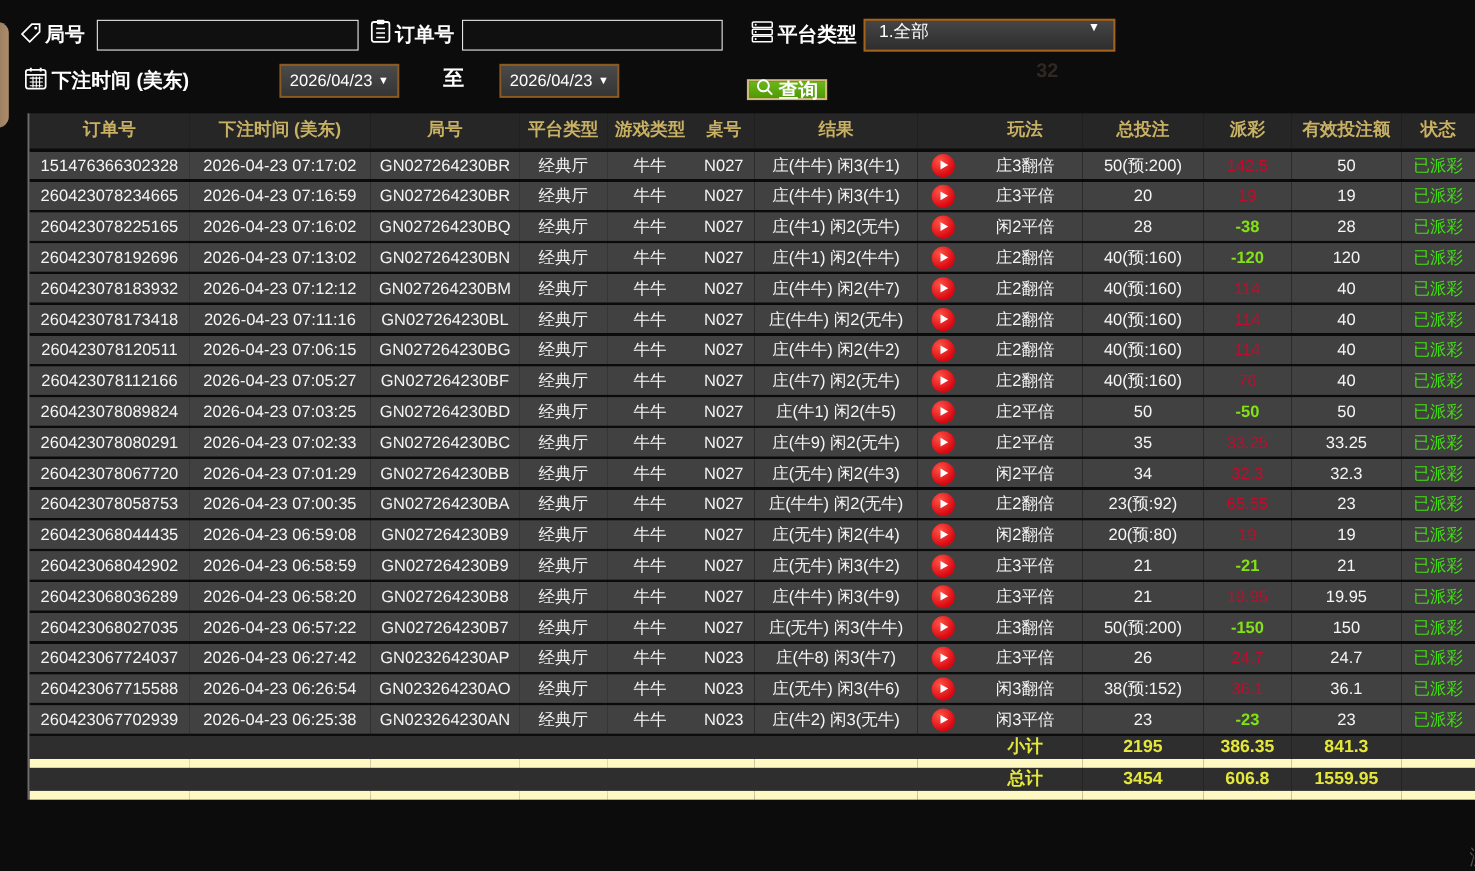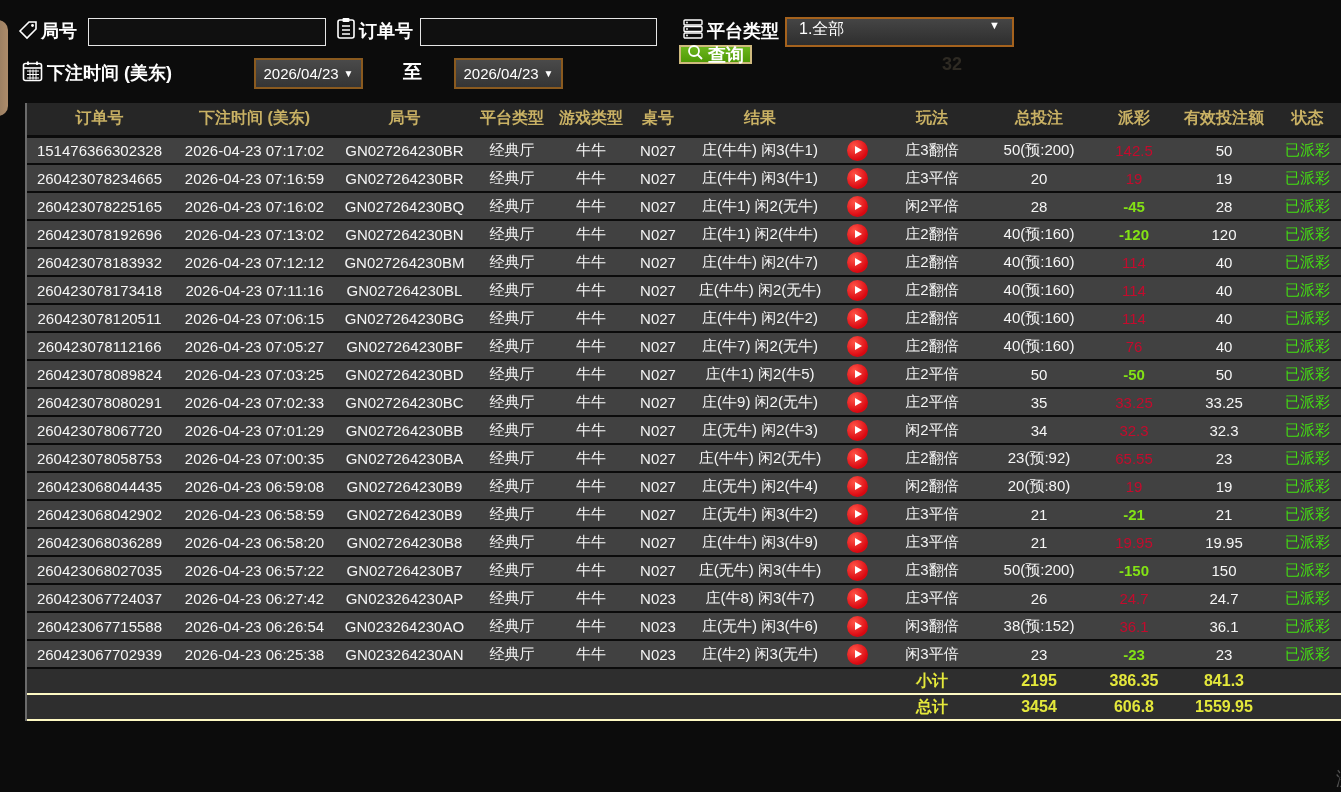--- a/index.html
+++ b/index.html
@@ -60,21 +60,21 @@
     background:#262626; color:#c9b164; font-size:16px; font-weight:bold;
     height:33px; border-bottom:3px solid #0b0b0b; text-align:center;
   }
   tbody td {
     background:#414141; color:#f5f5f5; font-size:15px;
     height:28px; border-bottom:2px solid #0b0b0b; text-align:center;
     white-space:nowrap; overflow:hidden;
   }
   tfoot td {
     background:#2e2e2e; color:#e4e83b; font-size:16px; font-weight:bold;
-    height:26px; border-bottom:2px solid #fef9c3; text-align:center;
+    height:26px; border-bottom:8px solid #fef9c3; text-align:center;
   }
   td.pos { color:#c30b2d; }
   td.neg { color:#83e215; font-weight:bold; }
   td.status { color:#43df12; }
   .play-btn {
     width:21px; height:21px; border-radius:50%;
     background:radial-gradient(circle at 35% 30%, #ff5347, #d90710 70%);
     display:inline-flex; align-items:center; justify-content:center;
     cursor:pointer; vertical-align:middle;
   }
@@ -138,21 +138,21 @@
   <span class="abs filter-label" style="left:47px;top:62px">下注时间 (美东)</span>
   <div class="abs datebox" style="left:254px;top:58px;width:109px;height:31px">
     <span>2026/04/23</span>
       <span class="arrow">▼</span>
   </div>
   <span class="abs filter-label" style="left:403px;top:61px;font-size:19px">至</span>
   <div class="abs datebox" style="left:454px;top:58px;width:109px;height:31px">
     <span>2026/04/23</span>
       <span class="arrow">▼</span>
   </div>
-  <div class="abs search-btn" style="left:679px;top:45px;width:73px;height:19px">
+  <div class="abs search-btn" style="left:679px;top:72px;width:73px;height:19px">
     <span class="icon">
       <svg width="17" height="17" viewBox="0 0 17 17">
           <circle cx="7" cy="7" r="5" fill="none" stroke="#fff" stroke-width="1.8"></circle>
           <path d="M10.5 10.5 L15 15" stroke="#fff" stroke-width="1.8"></path>
         </svg>
     </span>
     <span>查询</span>
   </div>
 </div>
 
@@ -225,21 +225,21 @@
           <td>260423078225165</td>
           <td>2026-04-23 07:16:02</td>
           <td>GN027264230BQ</td>
           <td>经典厅</td>
           <td>牛牛</td>
           <td>N027</td>
           <td>庄(牛1) 闲2(无牛)</td>
           <td><span class="play-btn"></span></td>
           <td>闲2平倍</td>
           <td>28</td>
-          <td class="neg">-45</td>
+          <td class="neg">-38</td>
           <td>28</td>
           <td class="status">已派彩</td>
         </tr>
         <tr>
           <td>260423078192696</td>
           <td>2026-04-23 07:13:02</td>
           <td>GN027264230BN</td>
           <td>经典厅</td>
           <td>牛牛</td>
           <td>N027</td>

